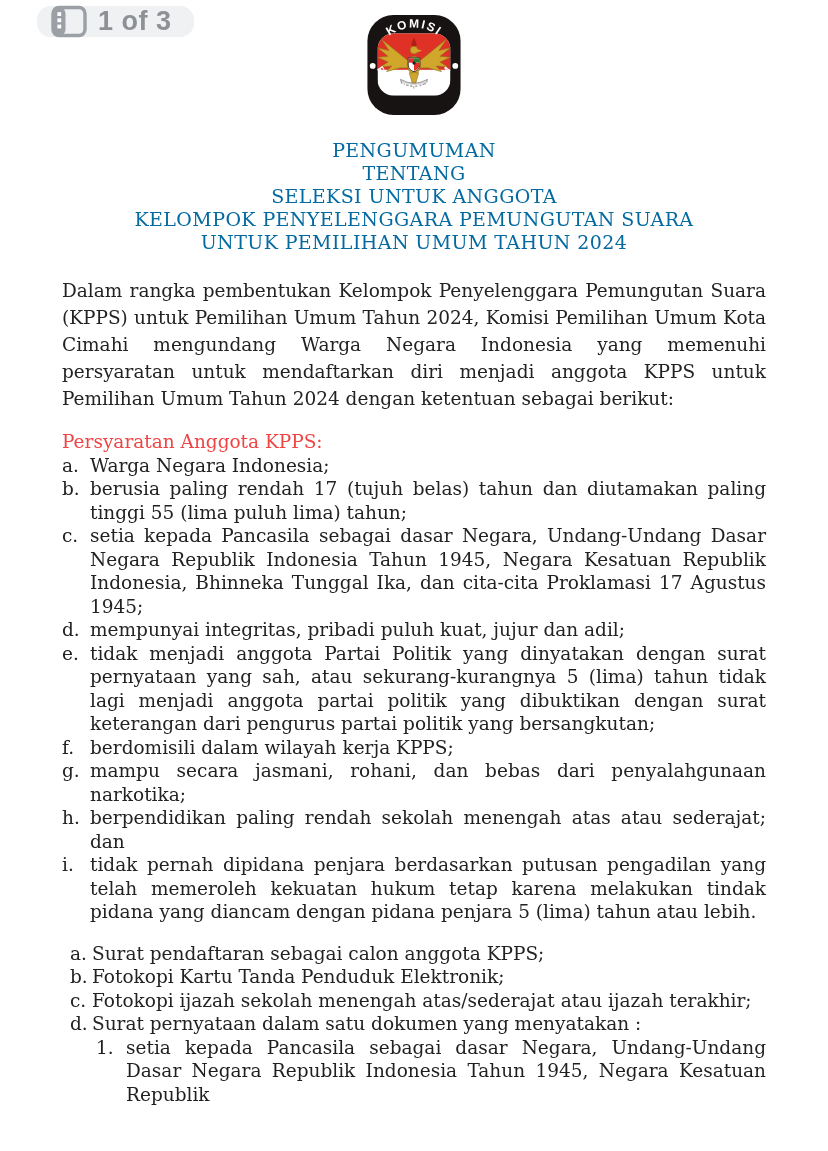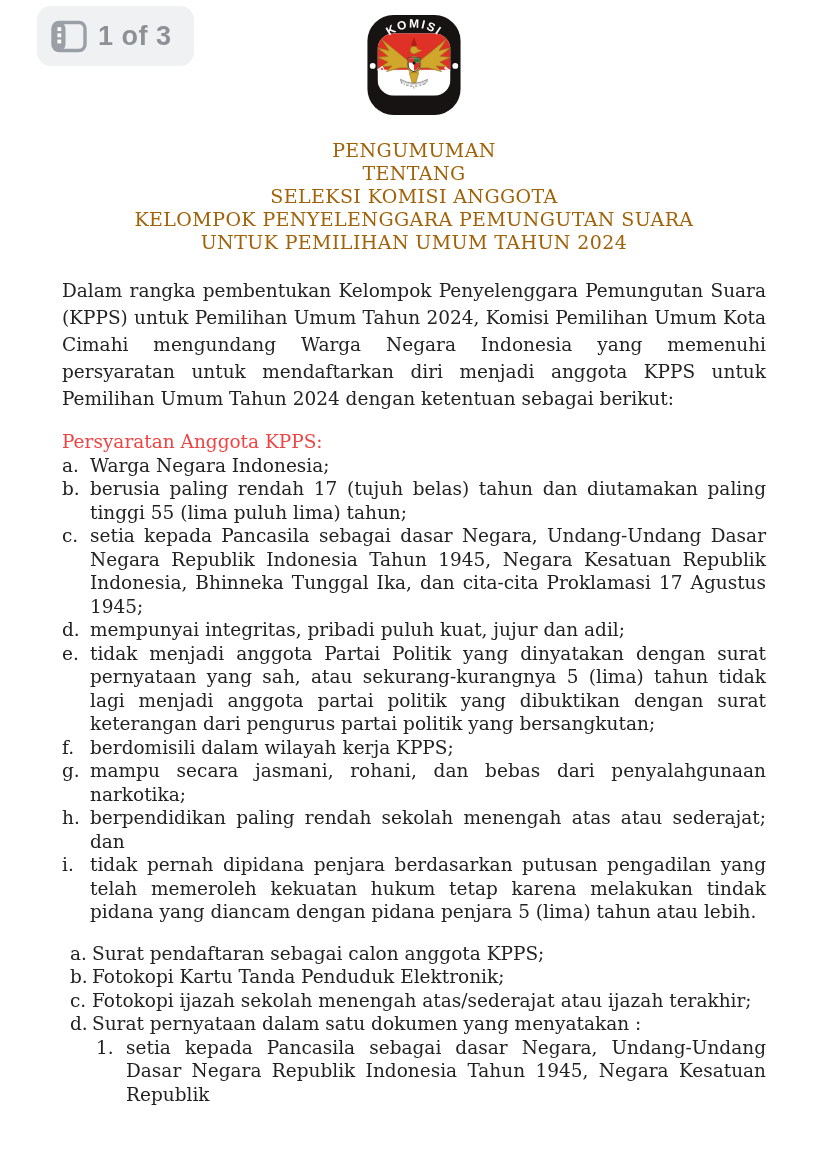--- a/index.html
+++ b/index.html
@@ -3,42 +3,42 @@
 <meta charset="utf-8">
 <style>
   html,body{margin:0;padding:0;}
   body{
     width:828px;height:1151px;background:#ffffff;position:relative;overflow:hidden;
     font-family:"DejaVu Serif", serif;color:#1f1f1f;
     -webkit-font-smoothing:antialiased;
   }
   
   .page-pill{
-    position:absolute;left:37px;top:6px;height:60px;
+    position:absolute;left:37px;top:6px;height:31px;
     background:#f0f1f3;border-radius:14px;
     display:flex;align-items:center;gap:11px;
     padding:0 22px 0 14px;z-index:5;
   }
   .page-pill .pill-label{
     font-family:"Liberation Sans", sans-serif;
     font-size:27px;font-weight:600;color:#8d9095;letter-spacing:.5px;
     line-height:1;
   }
   
   .doc{width:704px;margin:0 auto;padding-top:12px;}
   .logo-wrap{display:flex;justify-content:center;}
   .logo-wrap svg{display:block;}
   .org{
     margin-top:16px;text-align:center;
     font-family:"DejaVu Sans", sans-serif;
     font-size:20.5px;line-height:25px;font-weight:500;color:#1c1c1c;
   }
   .title-block{
     margin-top:21px;text-align:center;
-    font-size:19px;line-height:23px;letter-spacing:.4px;color:#a16207;
+    font-size:19px;line-height:23px;letter-spacing:.4px;color:#0369a1;
   }
   .intro{
     margin:23px 0 0;text-align:justify;
     font-size:18.5px;line-height:27px;color:#222;
   }
   .section{margin-top:18px;}
   .sec-heading{font-size:18.5px;line-height:23.5px;color:#ef4444;}
   .li{
     display:grid;grid-template-columns:28px 1fr;
     font-size:18.5px;line-height:23.5px;color:#222;
@@ -113,21 +113,21 @@
       </text>
     </svg>
   </div>
 
   <div class="org">
   </div>
 
   <div class="title-block">
     <div>PENGUMUMAN</div>
     <div>TENTANG</div>
-    <div>SELEKSI KOMISI ANGGOTA</div>
+    <div>SELEKSI UNTUK ANGGOTA</div>
     <div>KELOMPOK PENYELENGGARA PEMUNGUTAN SUARA</div>
     <div>UNTUK PEMILIHAN UMUM TAHUN 2024</div>
   </div>
 
   <p class="intro">Dalam rangka pembentukan Kelompok Penyelenggara Pemungutan Suara (KPPS) untuk Pemilihan Umum Tahun 2024, Komisi Pemilihan Umum Kota Cimahi mengundang Warga Negara Indonesia yang memenuhi persyaratan untuk mendaftarkan diri menjadi anggota KPPS untuk Pemilihan Umum Tahun 2024 dengan ketentuan sebagai berikut:</p>
 
   <div class="section">
     <div class="sec-heading">Persyaratan Anggota KPPS:</div>
     <div class="li">
       <span class="m">a.</span>

